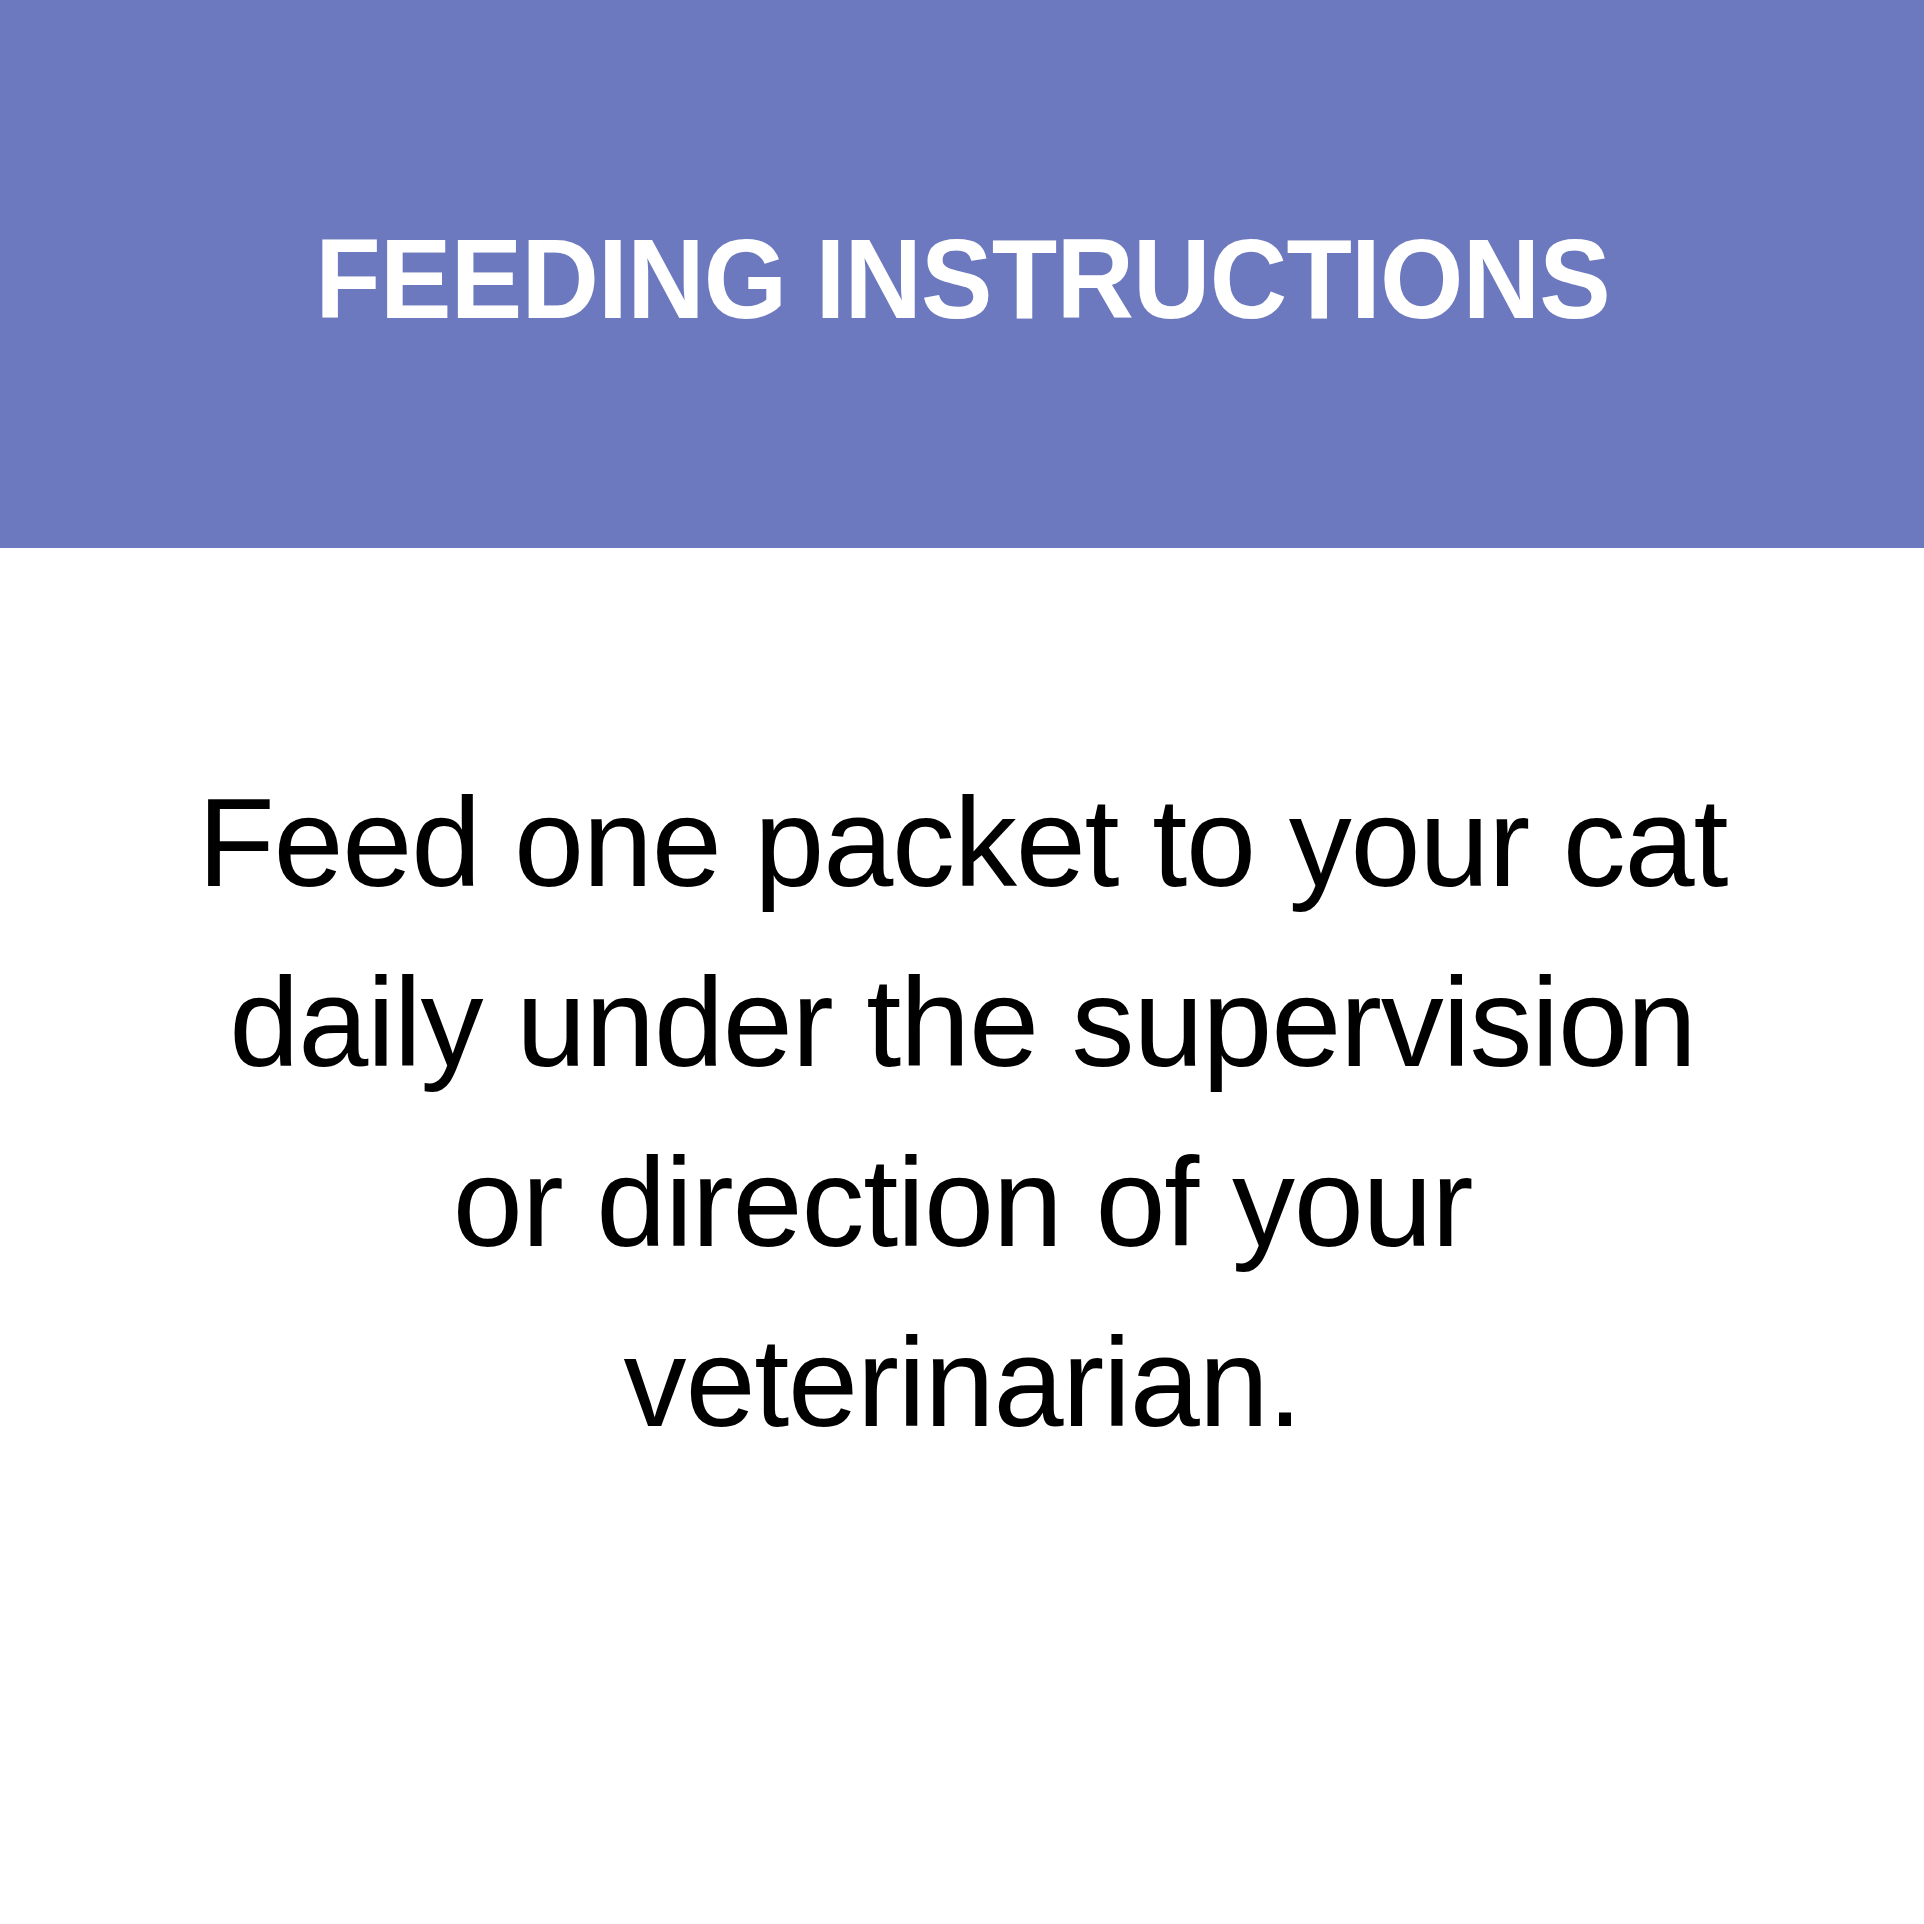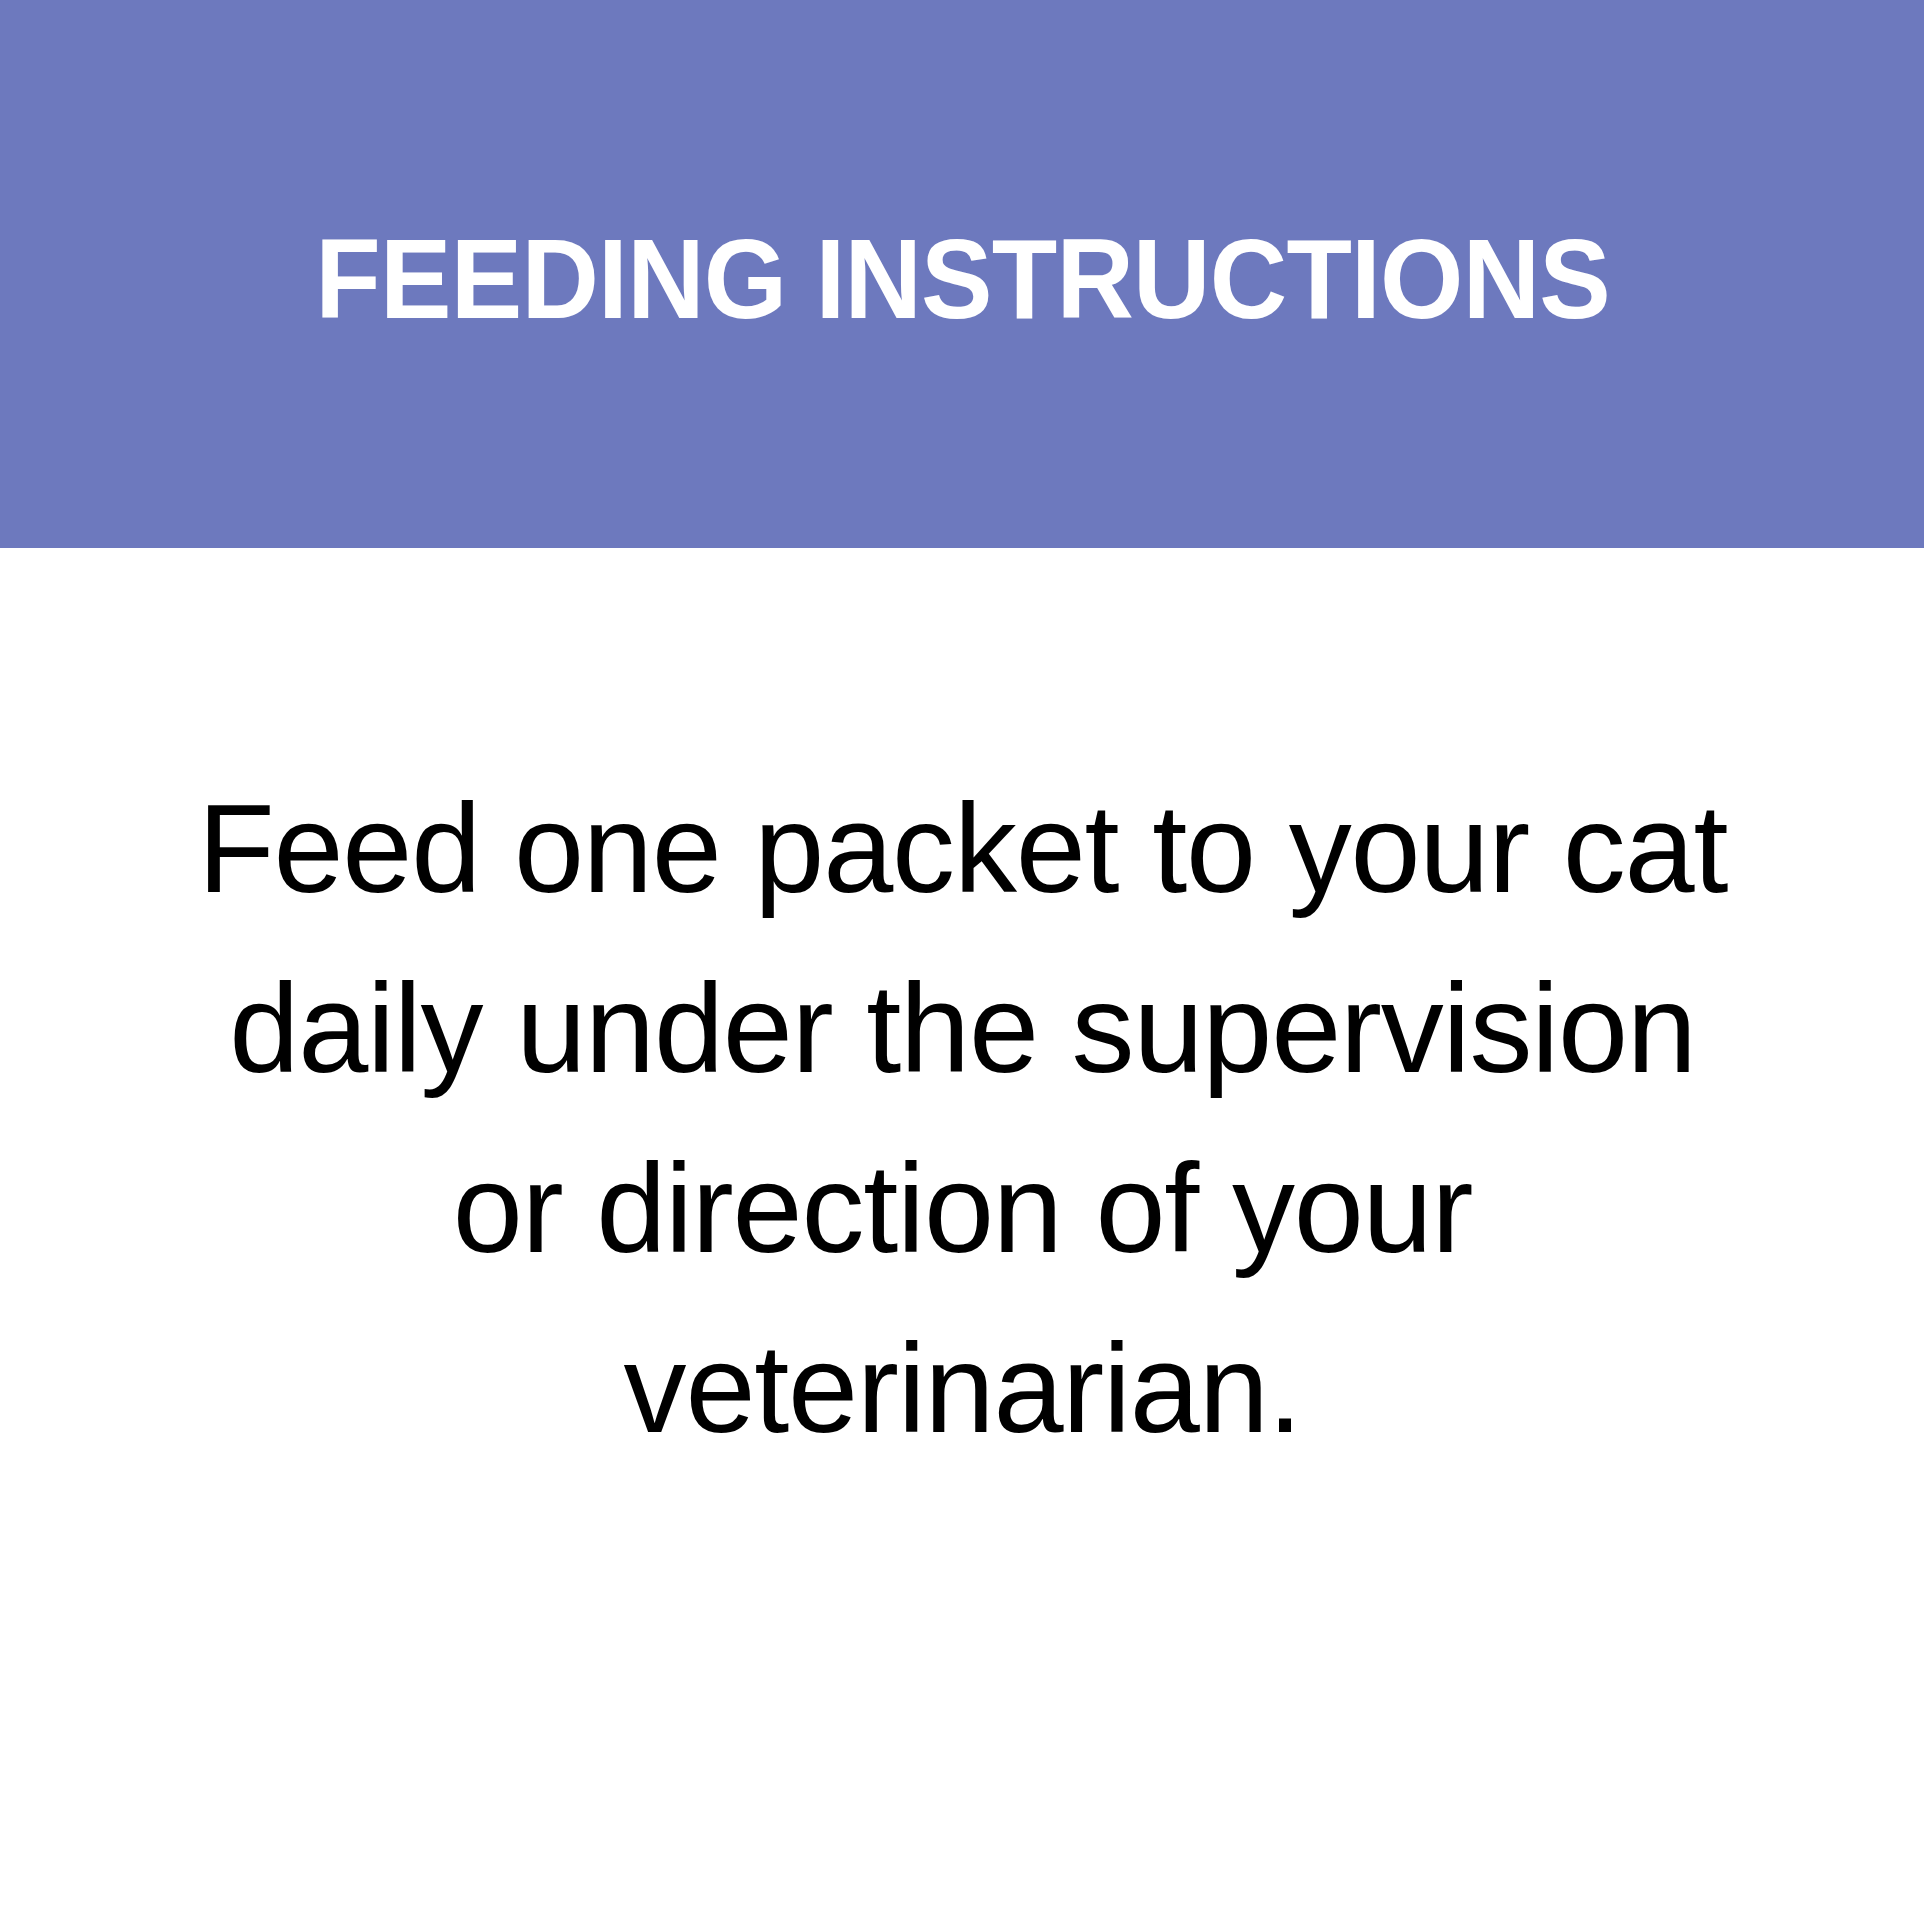--- a/index.html
+++ b/index.html
@@ -55,21 +55,21 @@
     flex: 1 1 auto;
     width: 100%;
     display: flex;
     align-items: flex-start;
     justify-content: center;
     box-sizing: border-box;
     padding: 201px 144px 0 144px;
   }
 
   .instruction-text {
-    margin: 10px;
+    margin: 4px;
     color: #000000;
     font-family: "Liberation Sans", sans-serif;
     font-weight: 400;
     font-size: 126px;
     line-height: 180px;
     text-align: center;
     letter-spacing: -1.2px;
     max-width: 1540px;
   }
 

